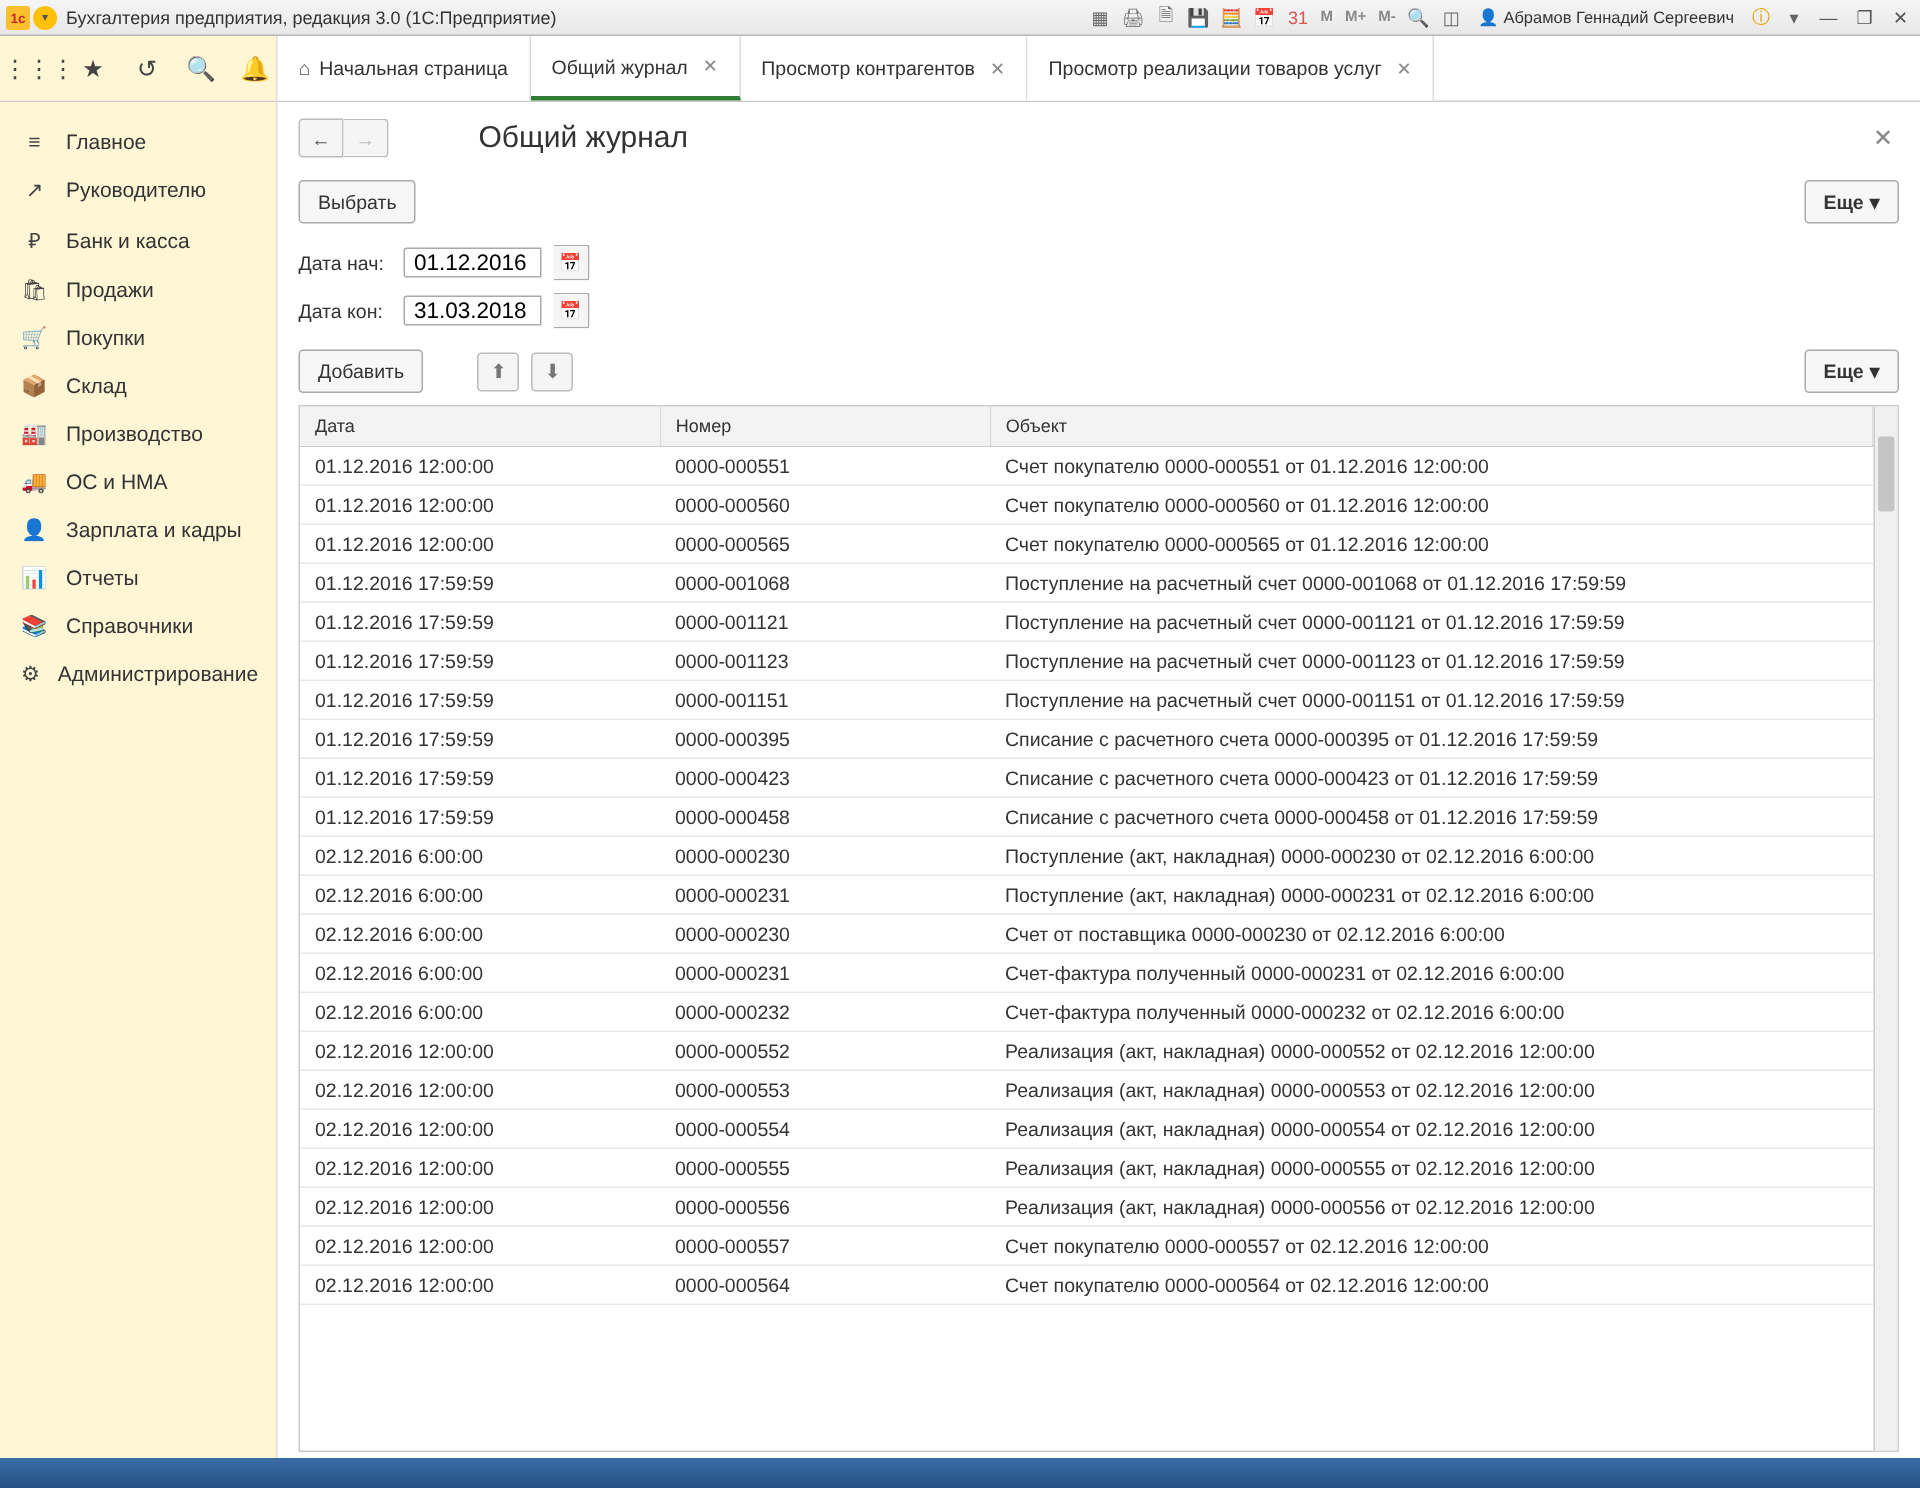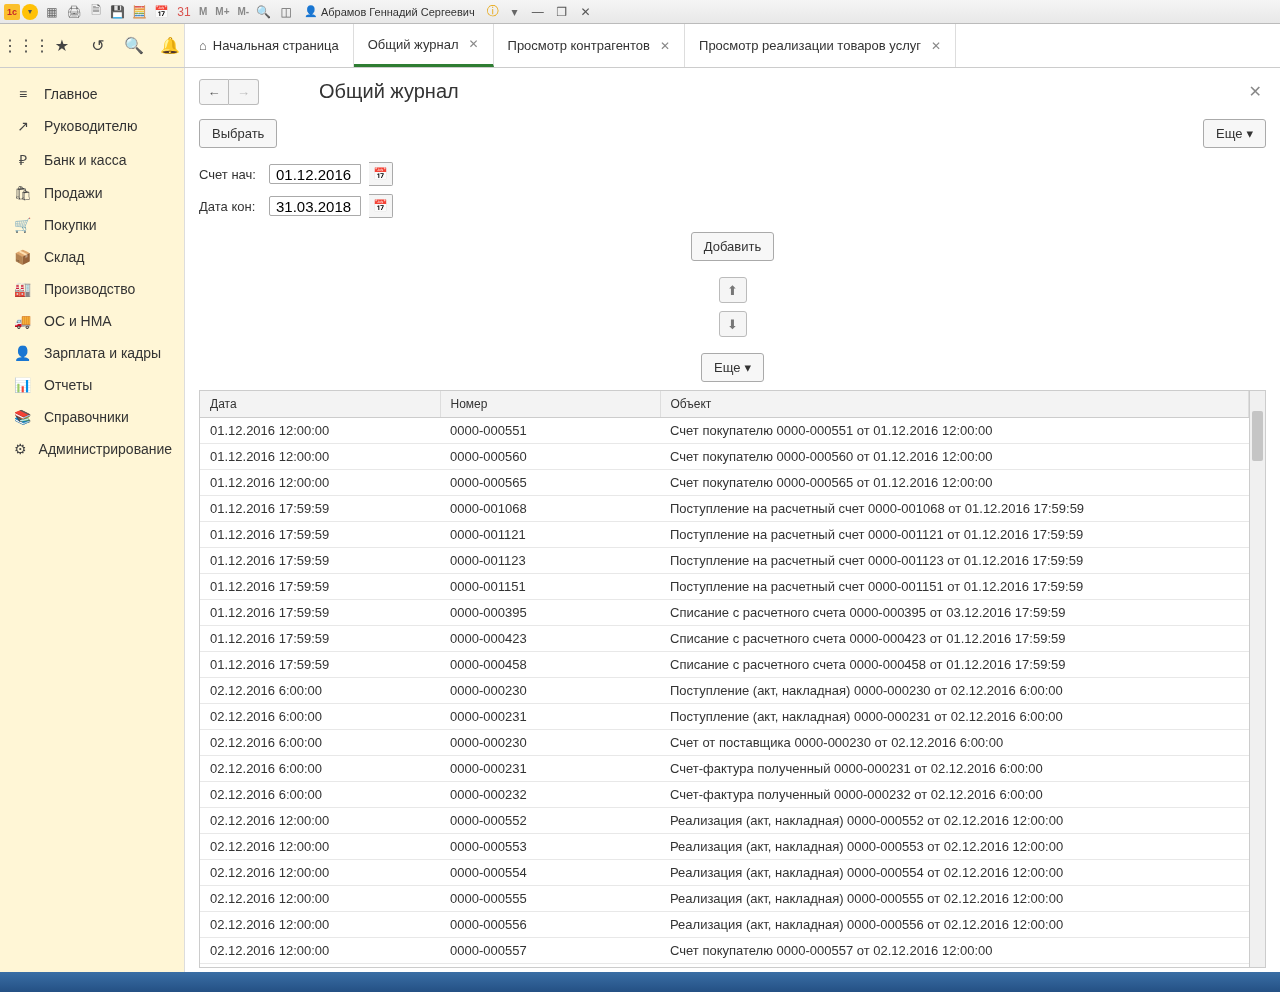--- a/index.html
+++ b/index.html
@@ -39,29 +39,29 @@
 .content { flex: 1; background: #fff; padding: 10px 14px 4px 14px; display: flex; flex-direction: column; overflow: hidden; border-left:1px solid #ddd;}
 .content .header-row { display: flex; align-items: center; margin-bottom: 14px; }
 .nav-btn { width: 30px; height: 26px; border: 1px solid #bbb; background: #f5f5f5; border-radius: 3px; display: flex; align-items: center; justify-content: center; color: #555; cursor: pointer; }
 .nav-btn + .nav-btn { border-left: none; border-top-left-radius: 0; border-bottom-left-radius: 0; }
 .nav-btn:first-of-type { border-top-right-radius: 0; border-bottom-right-radius: 0; }
 .page-title { font-size: 20px; color: #333; margin-left: 60px; }
 .close-page { margin-left: auto; font-size: 16px; color: #888; cursor: pointer; padding: 4px; }
 
 .action-row { display: flex; align-items: center; margin-bottom: 14px; }
 .btn { border: 1px solid #aaa; background: #f7f7f7; padding: 6px 12px; border-radius: 3px; font-size: 13px; cursor: pointer; color:#333;}
-.btn-more { display: flex; align-items: flex-end; gap: 4px; }
+.btn-more { display: flex; align-items: flex-end; gap: 4px; font-weight: bold; }
 .spacer { flex: 1; }
 
 .date-row { display: flex; align-items: center; gap: 8px; margin-bottom: 8px; }
 .date-label { font-size: 13px; color: #333; width: 62px; }
 .date-input { border: 1px solid #aaa; height: 20px; width: 92px; padding: 0 6px; font-size: 15px; border-radius: 2px 0 0 2px; }
 .date-btn { border: 1px solid #aaa; border-left: none; height: 24px; width: 24px; display: flex; align-items: center; justify-content: center; font-size: 12px; background: #f5f5f5; border-radius: 0 2px 2px 0; cursor:pointer;}
 
-.tool-row2 { display: flex; align-items: center; gap: 8px; margin: 6px 0 8px 0; flex-direction: column; }
+.tool-row2 { display: flex; align-items: center; gap: 8px; margin: 6px 0 8px 0; }
 .icon-btn { width: 28px; height: 26px; border: 1px solid #bbb; background: #f5f5f5; border-radius: 3px; display: flex; align-items: center; justify-content: center; color: #777; cursor: pointer; }
 
 
 .table-wrap { flex: 1; border: 1px solid #ccc; overflow: hidden; position: relative; display:flex; }
 .table-inner { flex:1; overflow:hidden; }
 table { width: 100%; border-collapse: collapse; table-layout: fixed; }
 thead th { background: #f3f3f3; border-bottom: 1px solid #ccc; border-right: 1px solid #ddd; text-align: left; padding: 6px 10px; font-weight: normal; font-size: 12px; color: #333; position: sticky; top: 0; }
 tbody td { border-bottom: 1px solid #e8e8e8; padding: 5px 10px; font-size: 13px; color: #333; white-space: nowrap; overflow: hidden; }
 .col-date { width: 240px; }
 .col-num { width: 220px; }
@@ -71,20 +71,21 @@
 
 
 .taskbar { height: 20px; background: linear-gradient(#3a6ea5, #245084); position: absolute; bottom: 0; left: 0; right: 0; }
 </style>
 </head>
 <body>
 
 <div class="titlebar">
   <div class="logo">1c</div>
   <div class="drop">▾</div>
+  <div class="title-text">Бухгалтерия предприятия, редакция 3.0  (1С:Предприятие)</div>
   <div class="tb-icons">
     <span class="tb-icon">▦</span>
     <span class="tb-icon">🖨</span>
     <span class="tb-icon">🗎</span>
     <span class="tb-icon">💾</span>
     <span class="tb-icon">🧮</span>
     <span class="tb-icon">📅</span>
     <span class="tb-icon" style="color:#d9534f;">31</span>
     <span class="m-btn">M</span>
     <span class="m-btn">M+</span>
@@ -195,21 +196,21 @@
     <div class="action-row">
       <button class="btn">Выбрать</button>
       <div class="spacer"></div>
       <button class="btn btn-more">
           <span>Еще</span>
           <span>▾</span>
         </button>
     </div>
 
     <div class="date-row">
-      <span class="date-label">Счет нач:</span>
+      <span class="date-label">Дата нач:</span>
       <input class="date-input" value="01.12.2016" style="">
       <div class="date-btn">📅</div>
     </div>
     <div class="date-row">
       <span class="date-label">Дата кон:</span>
       <input class="date-input" value="31.03.2018" style="">
       <div class="date-btn">📅</div>
     </div>
 
     <div class="tool-row2">
@@ -266,21 +267,21 @@
                 <td>Поступление на расчетный счет 0000-001123 от 01.12.2016 17:59:59</td>
               </tr>
               <tr>
                 <td>01.12.2016 17:59:59</td>
                 <td>0000-001151</td>
                 <td>Поступление на расчетный счет 0000-001151 от 01.12.2016 17:59:59</td>
               </tr>
               <tr>
                 <td>01.12.2016 17:59:59</td>
                 <td>0000-000395</td>
-                <td>Списание с расчетного счета 0000-000395 от 03.12.2016 17:59:59</td>
+                <td>Списание с расчетного счета 0000-000395 от 01.12.2016 17:59:59</td>
               </tr>
               <tr>
                 <td>01.12.2016 17:59:59</td>
                 <td>0000-000423</td>
                 <td>Списание с расчетного счета 0000-000423 от 01.12.2016 17:59:59</td>
               </tr>
               <tr>
                 <td>01.12.2016 17:59:59</td>
                 <td>0000-000458</td>
                 <td>Списание с расчетного счета 0000-000458 от 01.12.2016 17:59:59</td>

